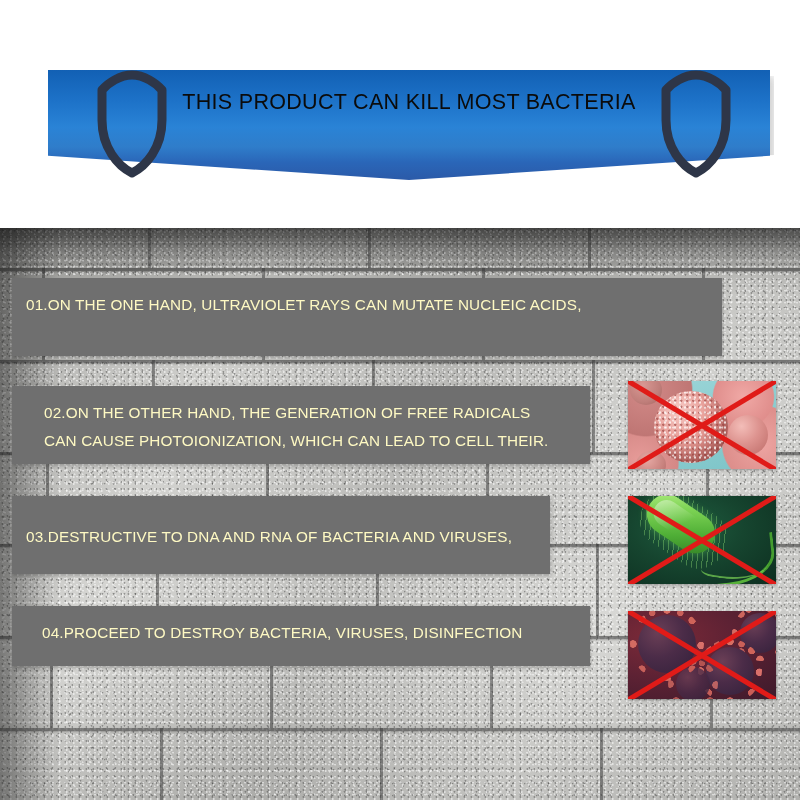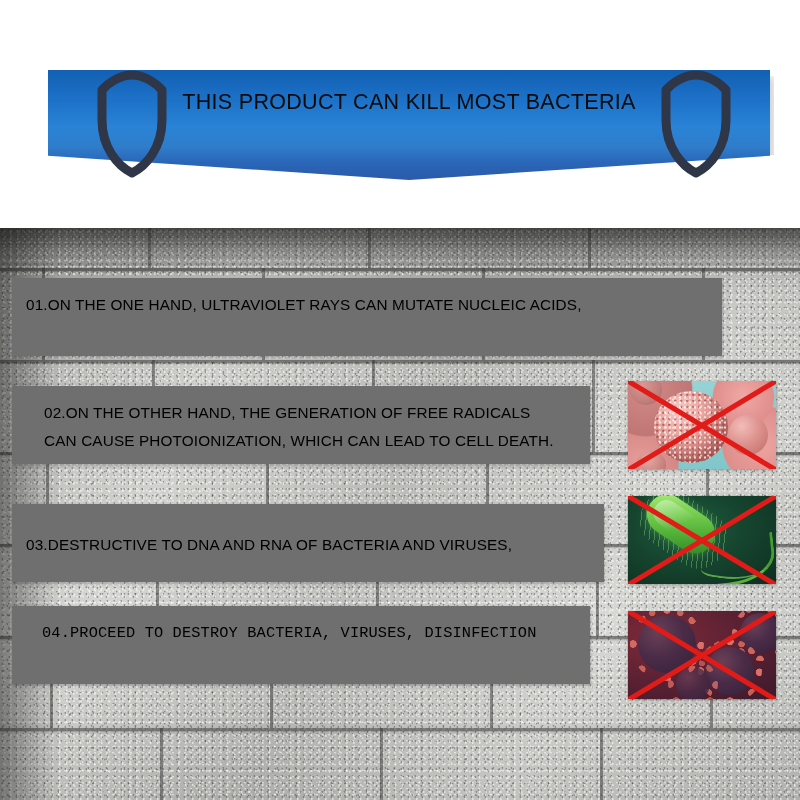--- a/index.html
+++ b/index.html
@@ -159,32 +159,32 @@
     width: 60px;
     height: 580px;
     background: linear-gradient(90deg, rgba(20,20,20,0.45) 0%, rgba(0,0,0,0) 100%);
     pointer-events: none;
   }
 
   
   .text-bar {
     position: absolute;
     background: #6f6f6f;
-    color: #000000;
+    color: #fef9c3;
     font-size: 15.3px;
     line-height: 28px;
     letter-spacing: 0.15px;
     box-shadow: 1px 2px 3px rgba(0,0,0,0.22);
   }
   .text-bar .line { display: block; white-space: nowrap; }
 
   #bar-01 { left: 12px; top: 50px;  width: 710px; height: 78px; padding: 13px 0 0 14px; box-sizing: border-box; }
   #bar-02 { left: 12px; top: 158px; width: 578px; height: 78px; padding: 13px 0 0 32px; box-sizing: border-box; }
-  #bar-03 { left: 12px; top: 276px; width: 592px; height: 78px; padding: 27px 0 0 14px; box-sizing: border-box; }
-  #bar-04 { left: 12px; top: 378px; width: 578px; height: 78px; padding: 13px 8px 0 30px; box-sizing: border-box; font-family: Liberation Mono, monospace; }
+  #bar-03 { left: 12px; top: 268px; width: 538px; height: 78px; padding: 27px 0 0 14px; box-sizing: border-box; }
+  #bar-04 { left: 12px; top: 378px; width: 578px; height: 60px; padding: 13px 8px 0 30px; box-sizing: border-box; }
 
   
   .thumb {
     position: absolute;
     width: 148px;
     height: 88px;
     overflow: hidden;
     box-shadow: 0 1px 3px rgba(0,0,0,0.35);
   }
   #thumb-1 { left: 628px; top: 153px; }
@@ -413,21 +413,21 @@
 
     <div id="wall-top-shade"></div>
     <div id="wall-left-shade"></div>
 
     <div class="text-bar" id="bar-01">
       <span class="line">01.ON THE ONE HAND, ULTRAVIOLET RAYS CAN MUTATE NUCLEIC ACIDS,</span>
     </div>
 
     <div class="text-bar" id="bar-02">
       <span class="line">02.ON THE OTHER HAND, THE GENERATION OF FREE RADICALS</span>
-      <span class="line">CAN CAUSE PHOTOIONIZATION, WHICH CAN LEAD TO CELL DEATH.</span>
+      <span class="line">CAN CAUSE PHOTOIONIZATION, WHICH CAN LEAD TO CELL THEIR.</span>
     </div>
 
     <div class="text-bar" id="bar-03">
       <span class="line">03.DESTRUCTIVE TO DNA AND RNA OF BACTERIA AND VIRUSES,</span>
     </div>
 
     <div class="text-bar" id="bar-04">
       <span class="line">04.PROCEED TO DESTROY BACTERIA, VIRUSES, DISINFECTION</span>
     </div>
 

